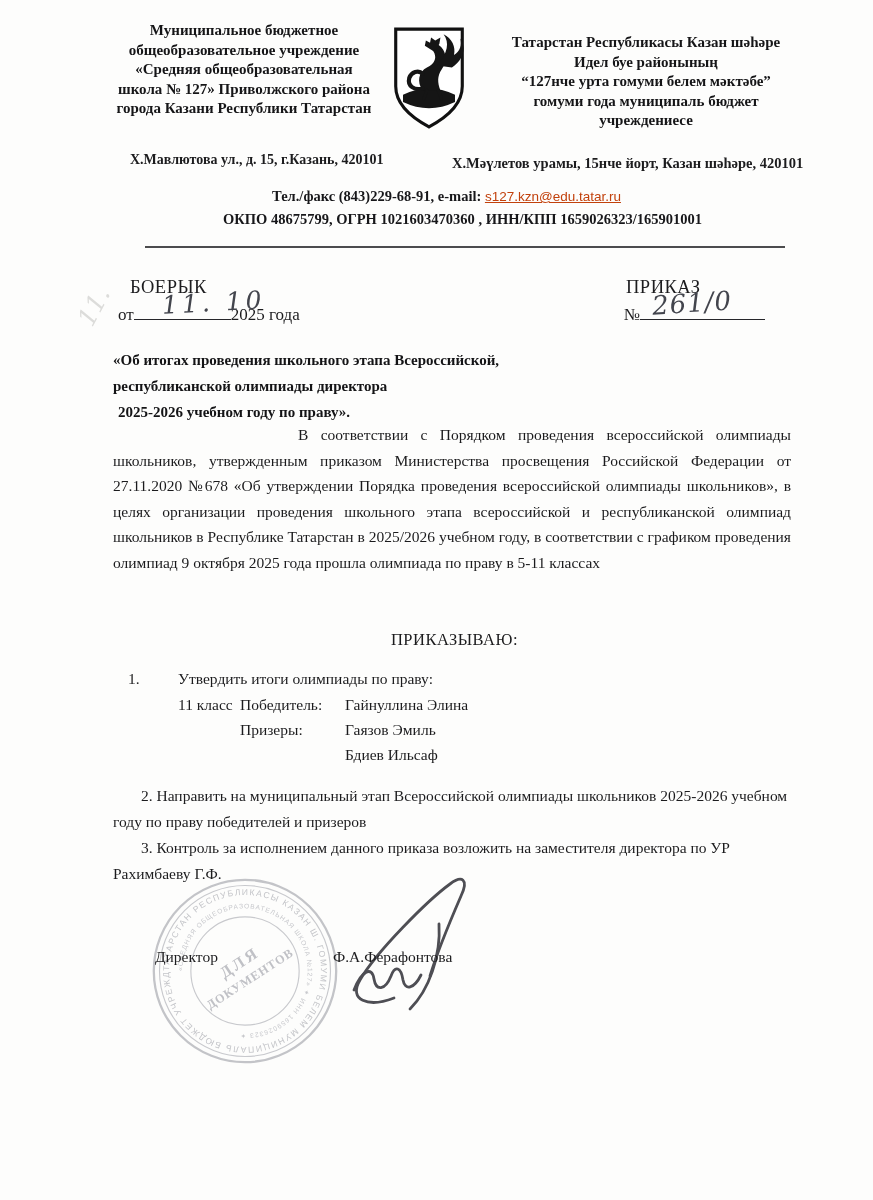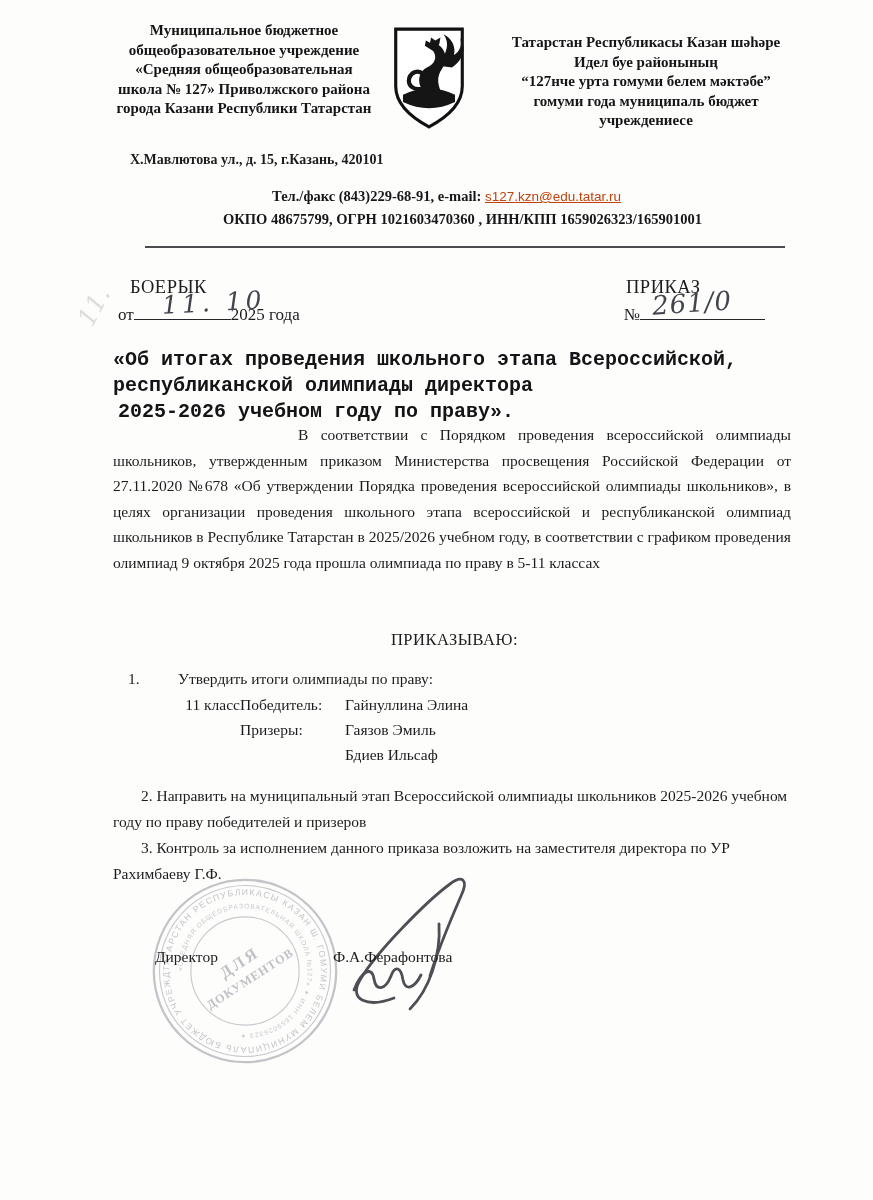--- a/index.html
+++ b/index.html
@@ -15,26 +15,26 @@
   .contact{font-size:14.5px;font-weight:bold;text-align:center;color:#17171a;}
   .email{font-family:"Liberation Sans", sans-serif;font-weight:400;font-size:13.5px;text-decoration:underline;color:#c2410c;}
   .rule{height:2px;background:#4c4c4e;}
   .ordtitle{font-size:18.5px;letter-spacing:0.5px;}
   .ordline{font-size:17px;}
   .blank{display:inline-block;border-bottom:1.6px solid #26262a;height:15px;vertical-align:baseline;}
   .hw{font-family:"DejaVu Serif", serif;font-style:italic;color:#43454d;}
   .hw-date{font-size:25px;letter-spacing:4px;transform:rotate(-3deg);}
   .hw-num{font-size:26px;letter-spacing:1px;transform:rotate(-4deg);}
   .pencil{font-family:"DejaVu Serif", serif;font-style:italic;font-size:25px;color:#dcdcda;transform:rotate(-62deg);}
-  .subject{font-size:20px;font-weight:bold;line-height:26px;color:#141416;font-family:Liberation Mono, monospace;}
+  .subject{font-size:15px;font-weight:bold;line-height:26px;color:#141416;}
   .bodypar{font-size:15.5px;line-height:25.6px;text-align:justify;text-indent:185px;color:#1b1b1d;}
   .resol{font-size:16.5px;letter-spacing:0.5px;text-align:center;}
   .item{font-size:15.5px;line-height:25.6px;}
   .res-row{display:flex;line-height:25.2px;font-size:15.5px;}
-  .res-grade{width:62px;flex:none;text-align:right;}
+  .res-grade{width:62px;flex:none;}
   .res-role{width:105px;flex:none;}
   .signrow{font-size:15.5px;}
   svg{display:block;}
 </style>
 </head>
 <body>
 
 <div class="page">
 
   <div class="abs org" style="left:88px;top:21px;width:312px;">
@@ -59,20 +59,21 @@
 
   <div class="abs org" style="left:468px;top:33px;width:356px;">
     <div class="nowrap">Татарстан Республикасы Казан шәһәре</div>
     <div class="nowrap">Идел буе районының</div>
     <div class="nowrap">“127нче урта гомуми белем мәктәбе”</div>
     <div class="nowrap">гомуми года муниципаль бюджет</div>
     <div class="nowrap">учреждениесе</div>
   </div>
 
   <div class="abs addr" style="left:130px;top:152px;font-size:14px;">Х.Мавлютова ул., д. 15, г.Казань, 420101</div>
+  <div class="abs addr" style="left:452px;top:155px;font-size:14.5px;">Х.Мәүлетов урамы, 15нче йорт, Казан шәһәре, 420101</div>
 
   <div class="abs contact nowrap" style="left:20px;top:188px;width:853px;">
     <span>Тел./факс (843)229-68-91, e-mail:</span>
     <span> </span>
     <span class="email">s127.kzn@edu.tatar.ru</span>
   </div>
   <div class="abs contact nowrap" style="left:36px;top:211px;width:853px;">ОКПО 48675799, ОГРН 1021603470360 , ИНН/КПП 1659026323/165901001</div>
 
   <div class="abs rule" style="left:145px;top:246px;width:640px;"></div>
 

